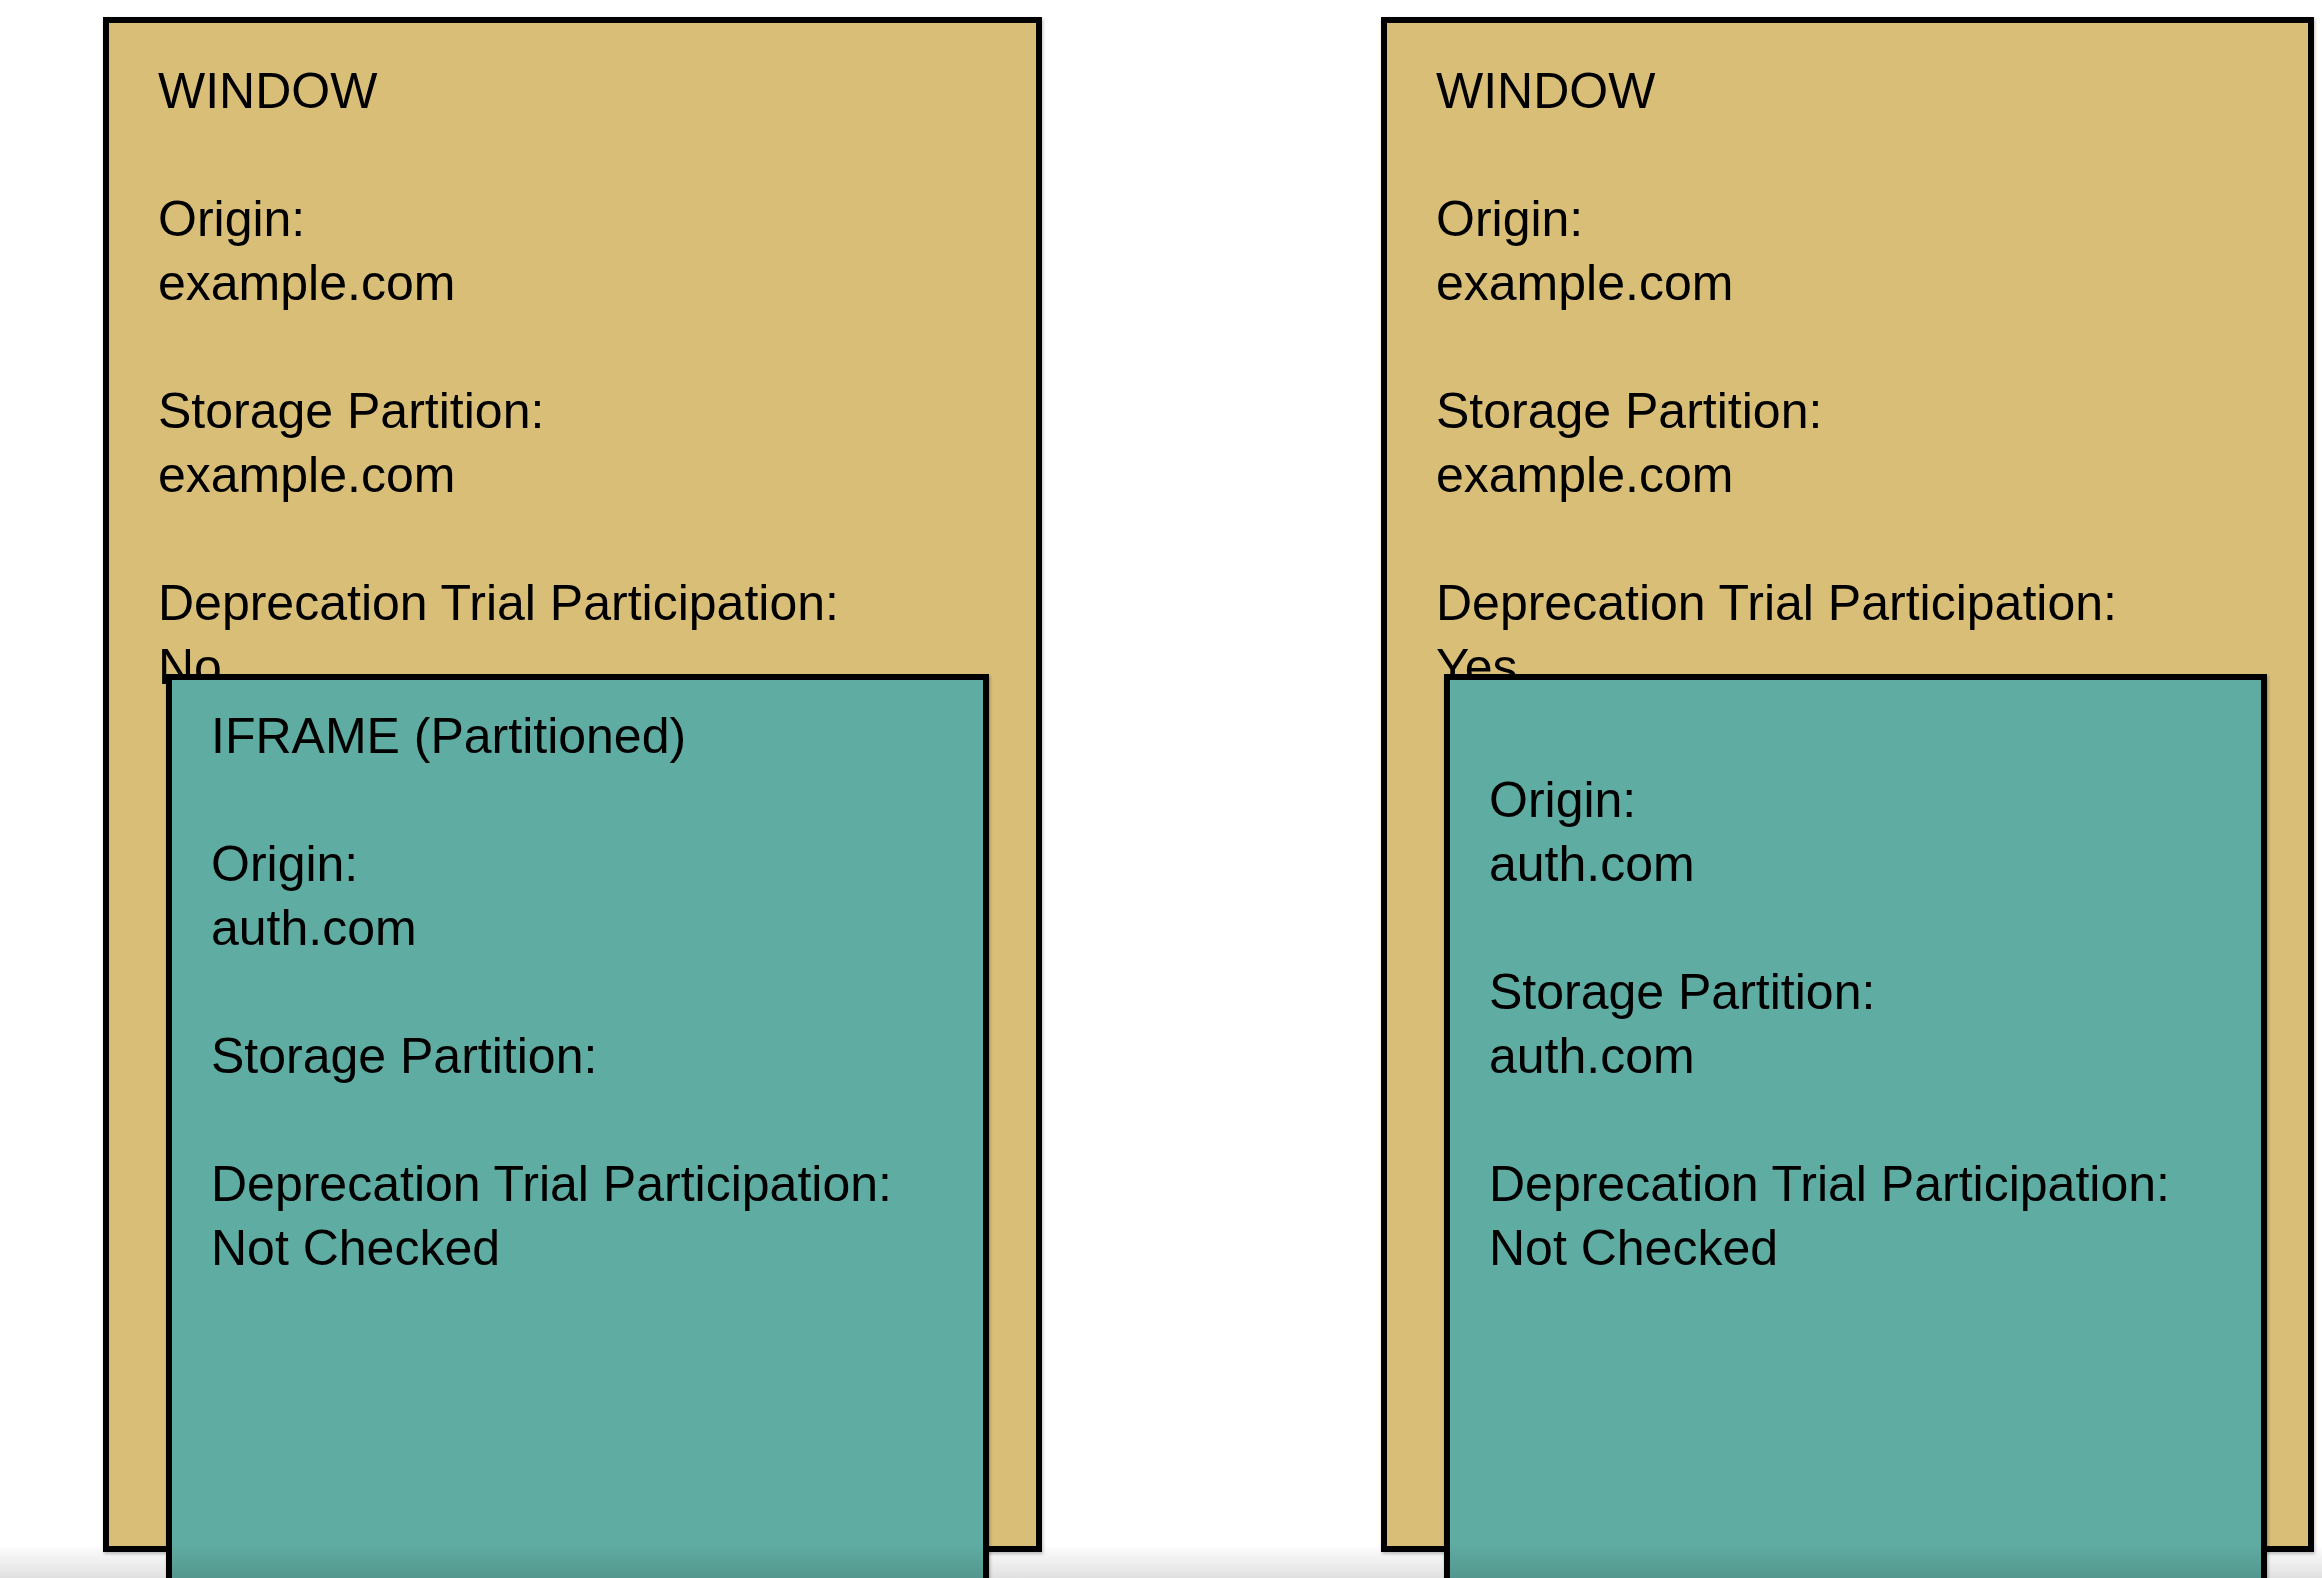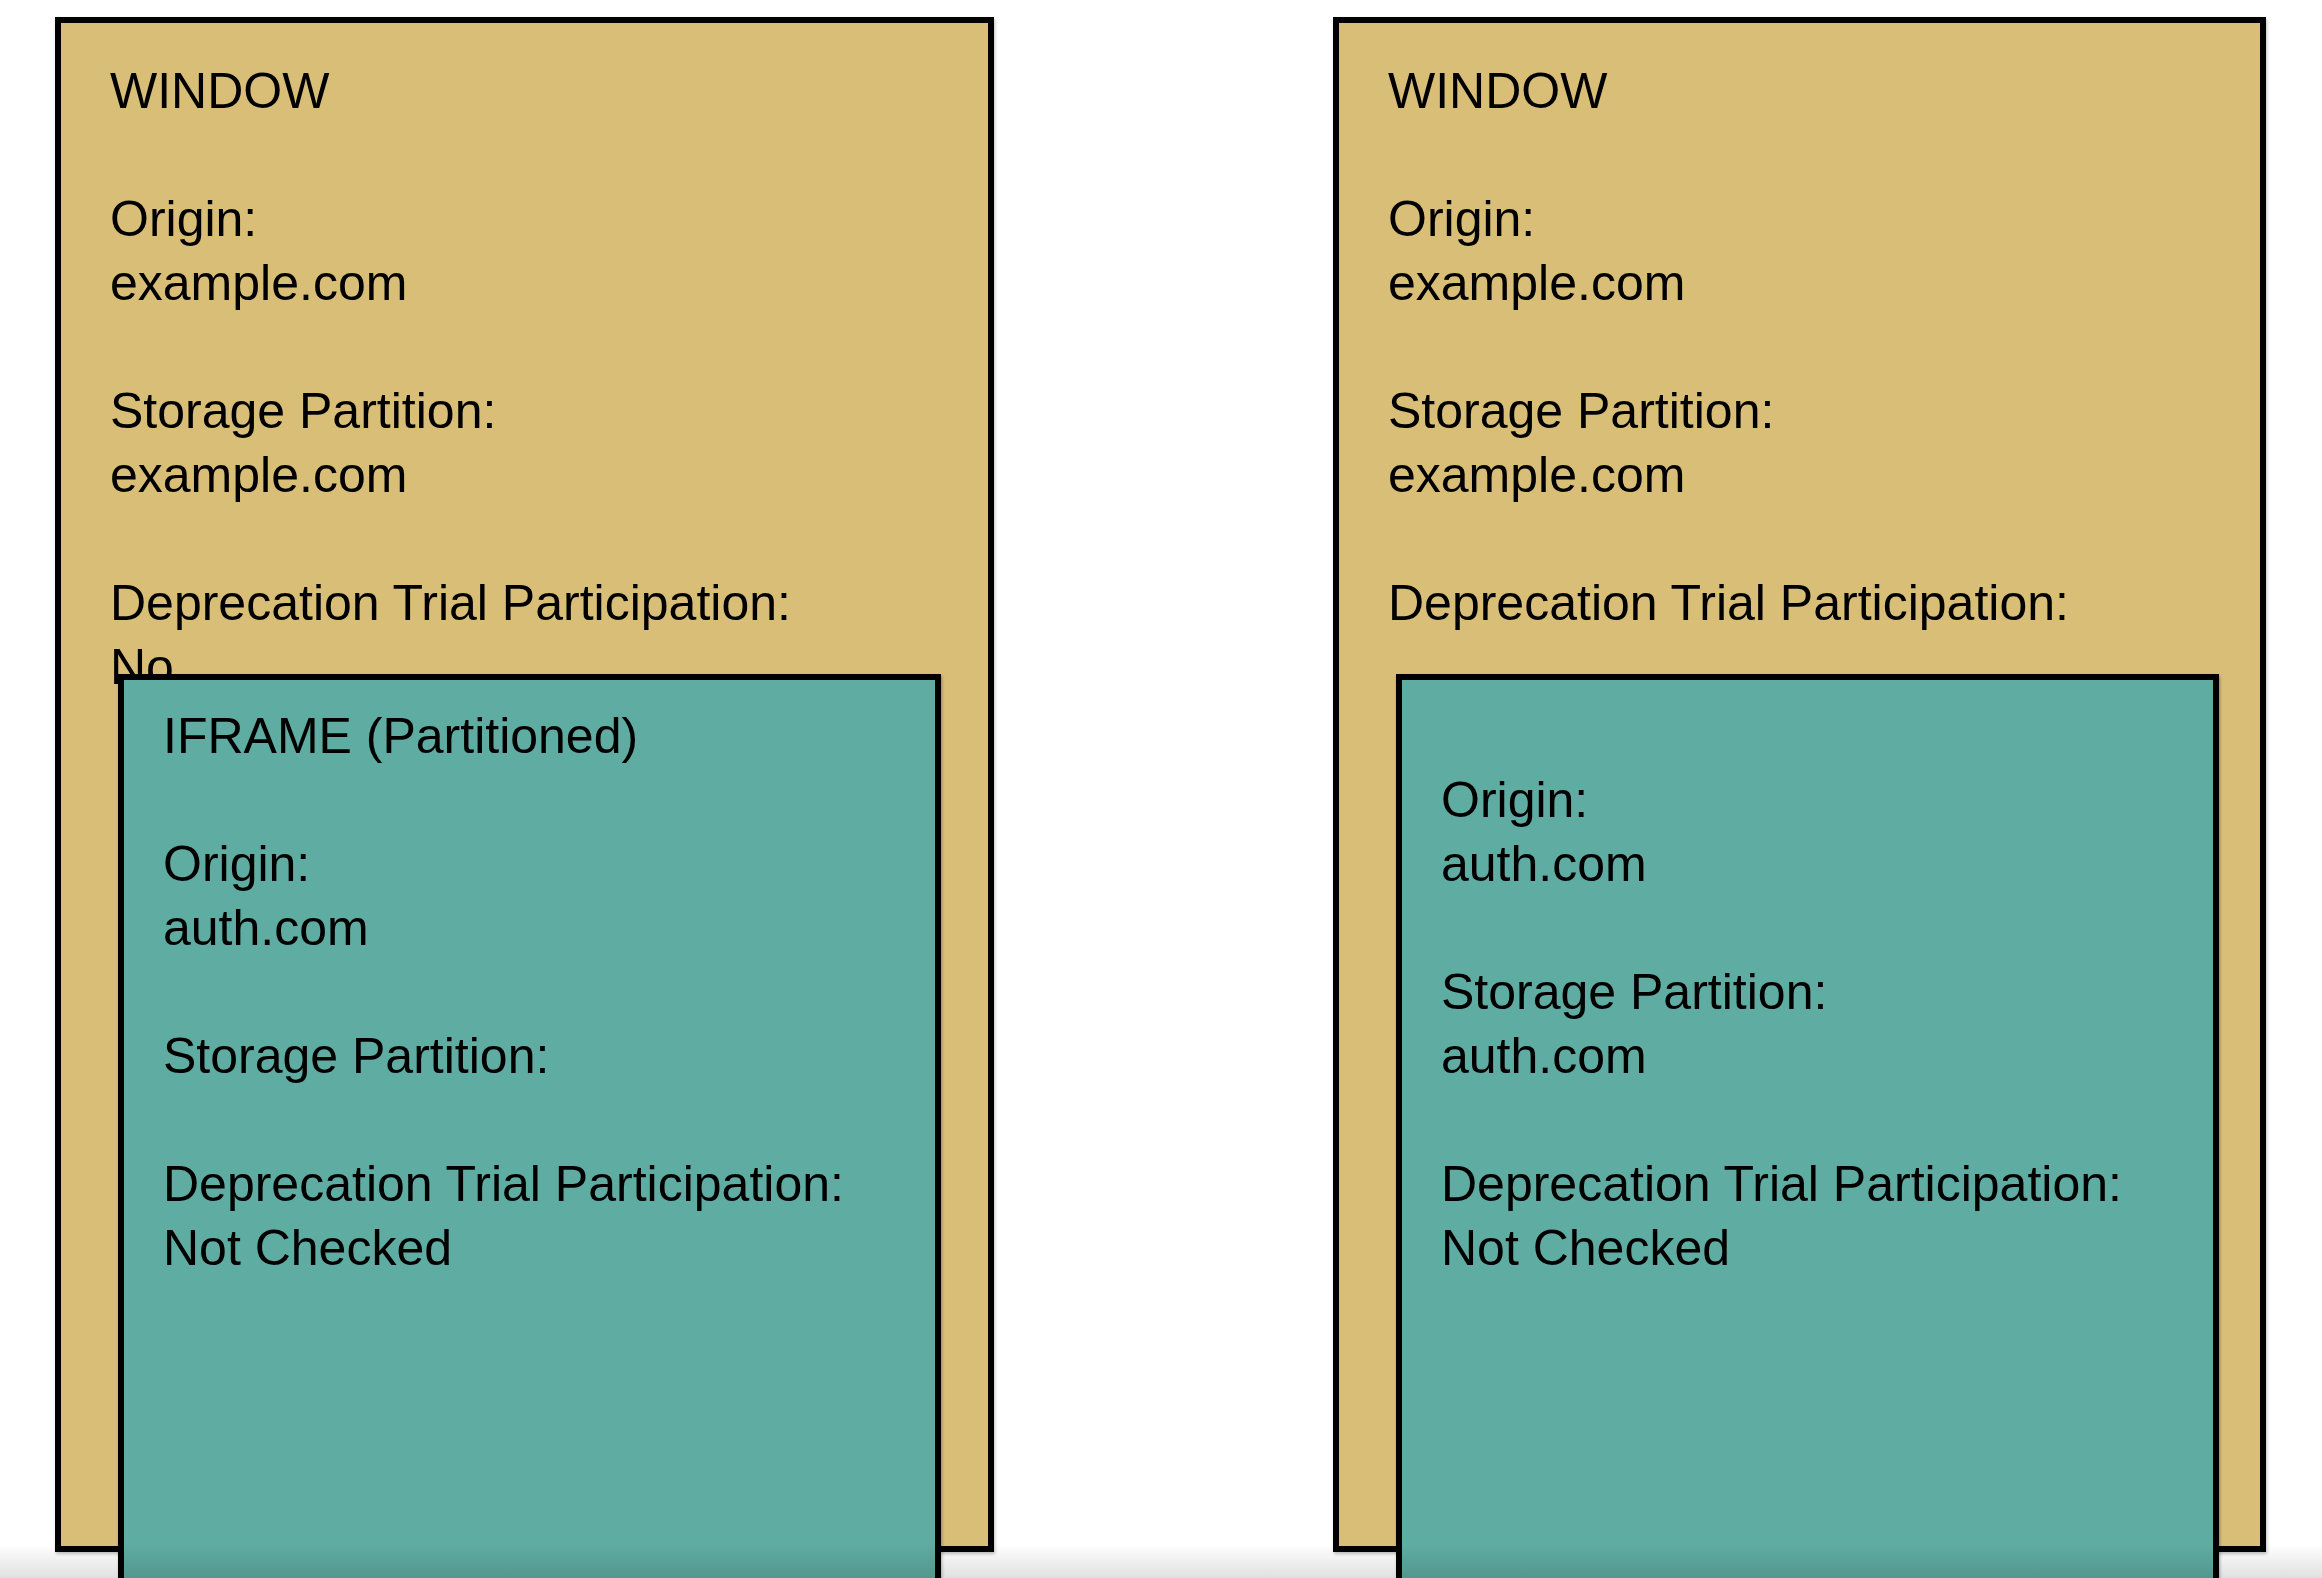--- a/index.html
+++ b/index.html
@@ -28,20 +28,21 @@
     pointer-events:none;
   }
   .window{
     position:absolute;
     top:17px;
     height:1535px;
     background:var(--window-bg);
     border:6px solid var(--border-color);
     padding:36px 30px 0 49px;
     box-shadow:1px 2px 3px rgba(0,0,0,0.25);
+    margin-left:48px;
   }
   #window-left{left:55px;width:939px;}
   #window-right{left:1333px;width:933px;}
   .iframe-box{
     position:absolute;
     left:57px;top:651px;
     width:823px;height:925px;
     background:var(--iframe-bg);
     border:6px solid var(--border-color);
     padding:24px 24px 0 39px;
@@ -88,20 +89,21 @@
   <div class="window" id="window-right">
     <div class="line">WINDOW</div>
     <div class="line"></div>
     <div class="line">Origin:</div>
     <div class="line">example.com</div>
     <div class="line"></div>
     <div class="line">Storage Partition:</div>
     <div class="line">example.com</div>
     <div class="line"></div>
     <div class="line">Deprecation Trial Participation:</div>
+    <div class="line b">Yes</div>
 
     <div class="iframe-box">
       <div class="line"></div>
       <div class="line">Origin:</div>
       <div class="line">auth.com</div>
       <div class="line"></div>
       <div class="line">Storage Partition:</div>
       <div class="line b">auth.com</div>
       <div class="line"></div>
       <div class="line">Deprecation Trial Participation:</div>

